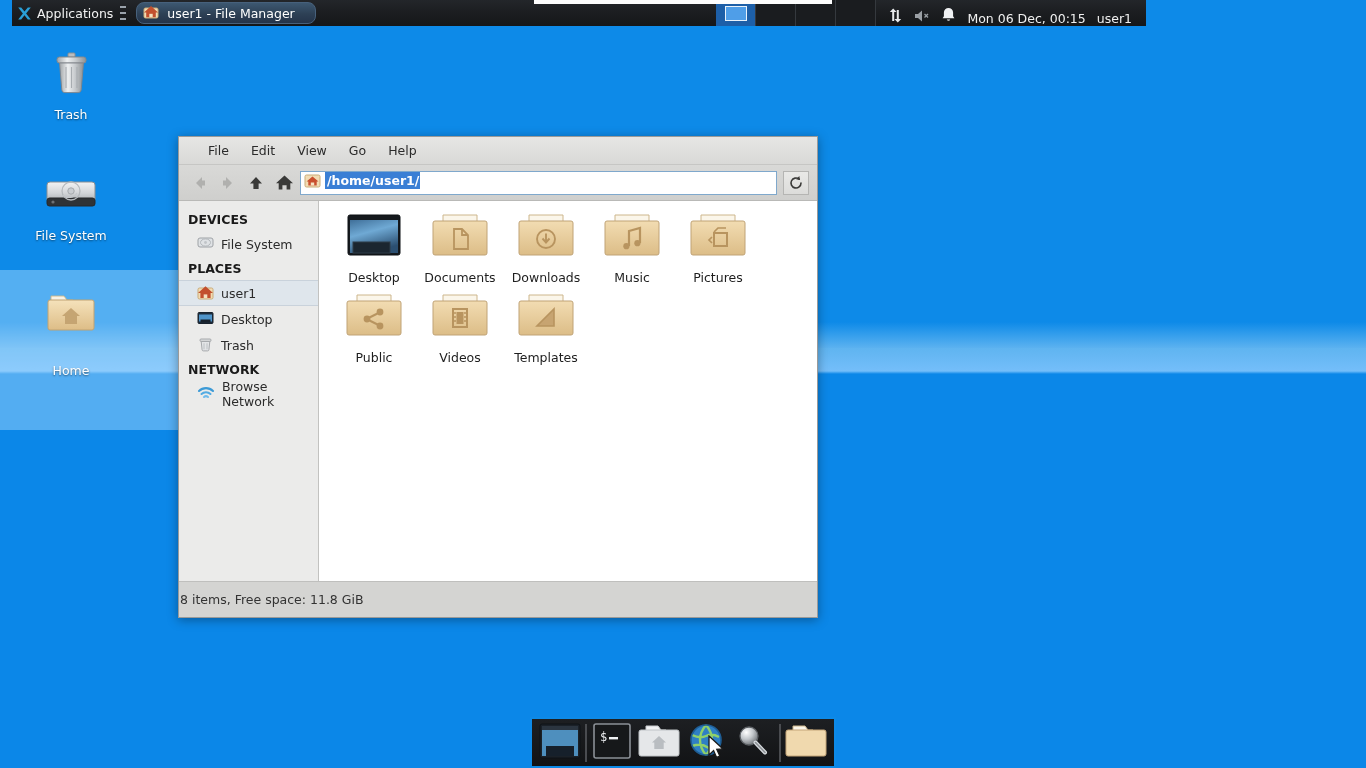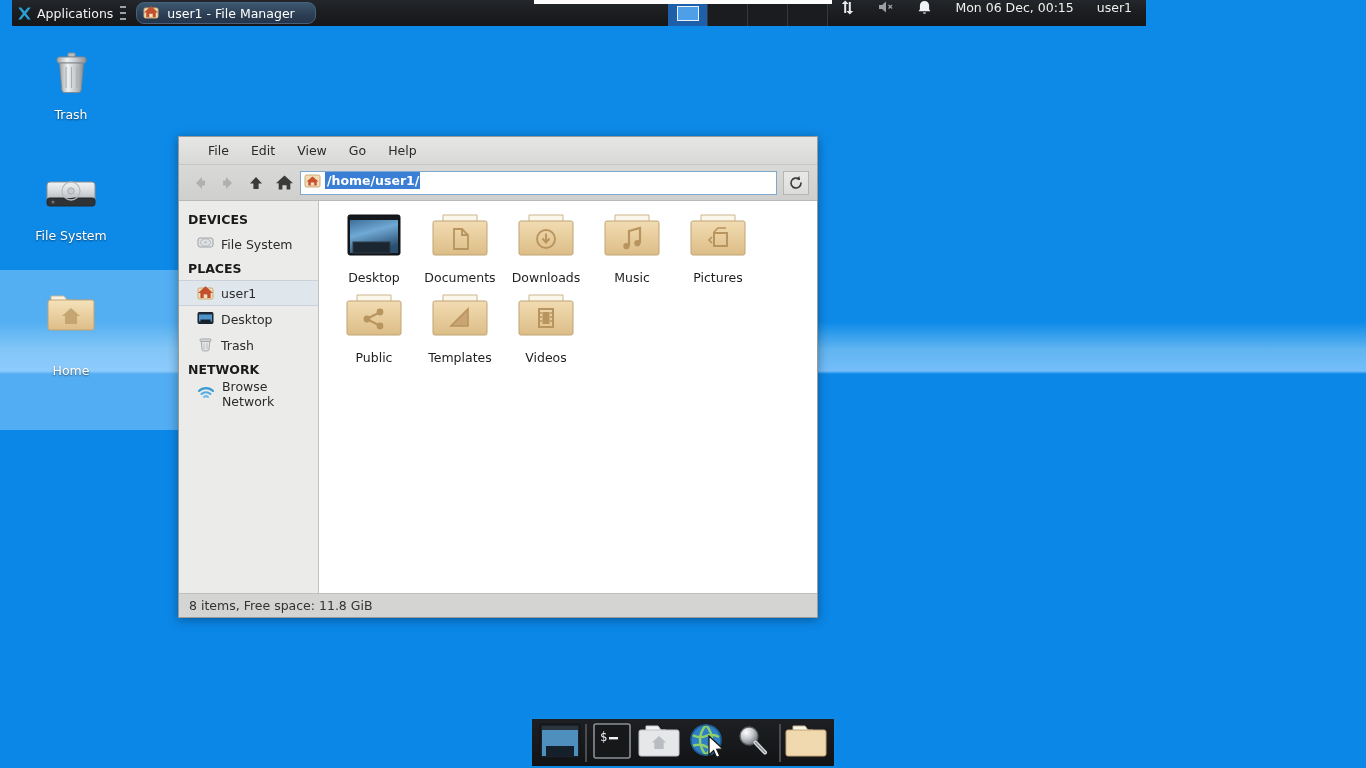--- a/index.html
+++ b/index.html
@@ -69,21 +69,21 @@
   .ws {
     width: 40px; border-right: 1px solid #35393e;
     display: flex; align-items: center; justify-content: center;
     background: #1a1c1f;
   }
   .ws.active { background: #1d5fa8; }
   .ws.active .ws-box {
     width: 22px; height: 15px; background: #4f9ee8; border: 1px solid #e8f2fb;
   }
   .tray {
-    display: flex; align-items: flex-start; gap: 23px;
+    display: flex; align-items: flex-end; gap: 11px;
     padding: 0 12px; height: 26px;
   }
   .clock { font-size: 12.5px; color: #f0f0f0; white-space: nowrap; }
   .username { font-size: 12.5px; color: #f0f0f0; padding-right: 2px; }
 
   
   #top-sliver {
     position: absolute; left: 534px; top: 0; width: 298px; height: 4px;
     background: #fdfdfd; z-index: 60;
   }
@@ -171,22 +171,22 @@
     display: flex; flex-wrap: wrap; align-content: flex-start;
   }
   .file-item {
     width: 86px; margin: 0 0 6px 0;
     display: flex; flex-direction: column; align-items: center;
     font-size: 12.5px; color: #1e1e1e; text-align: center;
   }
   .file-item .flabel { margin-top: 4px; }
 
   .statusbar {
-    height: 24px; display: flex; align-items: center;
-    padding-left: 10px;
+    height: 36px; display: flex; align-items: center;
+    padding-left: 1px;
     background: #d4d4d2; border-top: 1px solid #bfbfbd;
     font-size: 12.5px; color: #333;
   }
 
   
   #dock {
     position: absolute; left: 530px; top: 717px;
     width: 306px; height: 51px;
     background: linear-gradient(to bottom,#1d1f22,#121315);
     border: 2px solid #0d8ae8;
@@ -469,38 +469,38 @@
           </svg>
         </span>
         <span class="flabel">Public</span>
       </div>
 
       <div class="file-item">
         <span>
           <svg width="60" height="52" viewBox="0 0 60 52">
             <path d="M13 4 h34 v8 h-34 z" fill="#fbf6ea" stroke="#cdb68c"></path>
             <path d="M5 10 h50 a2 2 0 0 1 2 2 v30 a2 2 0 0 1 -2 2 h-50 a2 2 0 0 1 -2 -2 v-30 a2 2 0 0 1 2 -2 z" fill="url(#fd)" stroke="#c0a377"></path>
-            <path d="M21 35 L38 35 L38 18 Z" fill="#c7a471" stroke="#b8945f" stroke-width="1.6"></path>
-            <path d="M29 35 L35 28" stroke="#e6ceا" stroke-width="1.6"></path>
-          </svg>
-        </span>
-        <span class="flabel">Templates</span>
-      </div>
-
-      <div class="file-item">
-        <span>
-          <svg width="60" height="52" viewBox="0 0 60 52">
-            <path d="M13 4 h34 v8 h-34 z" fill="#fbf6ea" stroke="#cdb68c"></path>
-            <path d="M5 10 h50 a2 2 0 0 1 2 2 v30 a2 2 0 0 1 -2 2 h-50 a2 2 0 0 1 -2 -2 v-30 a2 2 0 0 1 2 -2 z" fill="url(#fd)" stroke="#c0a377"></path>
             <rect x="23" y="18" width="14" height="18" fill="none" stroke="#b8945f" stroke-width="2"></rect>
             <rect x="26.5" y="21" width="7" height="12" fill="#b8945f"></rect>
             <path d="M23 22 h3 M23 26 h3 M23 30 h3 M34 22 h3 M34 26 h3 M34 30 h3" stroke="#b8945f" stroke-width="1.6"></path>
           </svg>
         </span>
         <span class="flabel">Videos</span>
+      </div>
+
+      <div class="file-item">
+        <span>
+          <svg width="60" height="52" viewBox="0 0 60 52">
+            <path d="M13 4 h34 v8 h-34 z" fill="#fbf6ea" stroke="#cdb68c"></path>
+            <path d="M5 10 h50 a2 2 0 0 1 2 2 v30 a2 2 0 0 1 -2 2 h-50 a2 2 0 0 1 -2 -2 v-30 a2 2 0 0 1 2 -2 z" fill="url(#fd)" stroke="#c0a377"></path>
+            <path d="M21 35 L38 35 L38 18 Z" fill="#c7a471" stroke="#b8945f" stroke-width="1.6"></path>
+            <path d="M29 35 L35 28" stroke="#e6ceا" stroke-width="1.6"></path>
+          </svg>
+        </span>
+        <span class="flabel">Templates</span>
       </div>
 
     </div>
   </div>
 
   <div class="statusbar">
     <span>8 items, Free space: 11.8 GiB</span>
   </div>
 </div>
 

